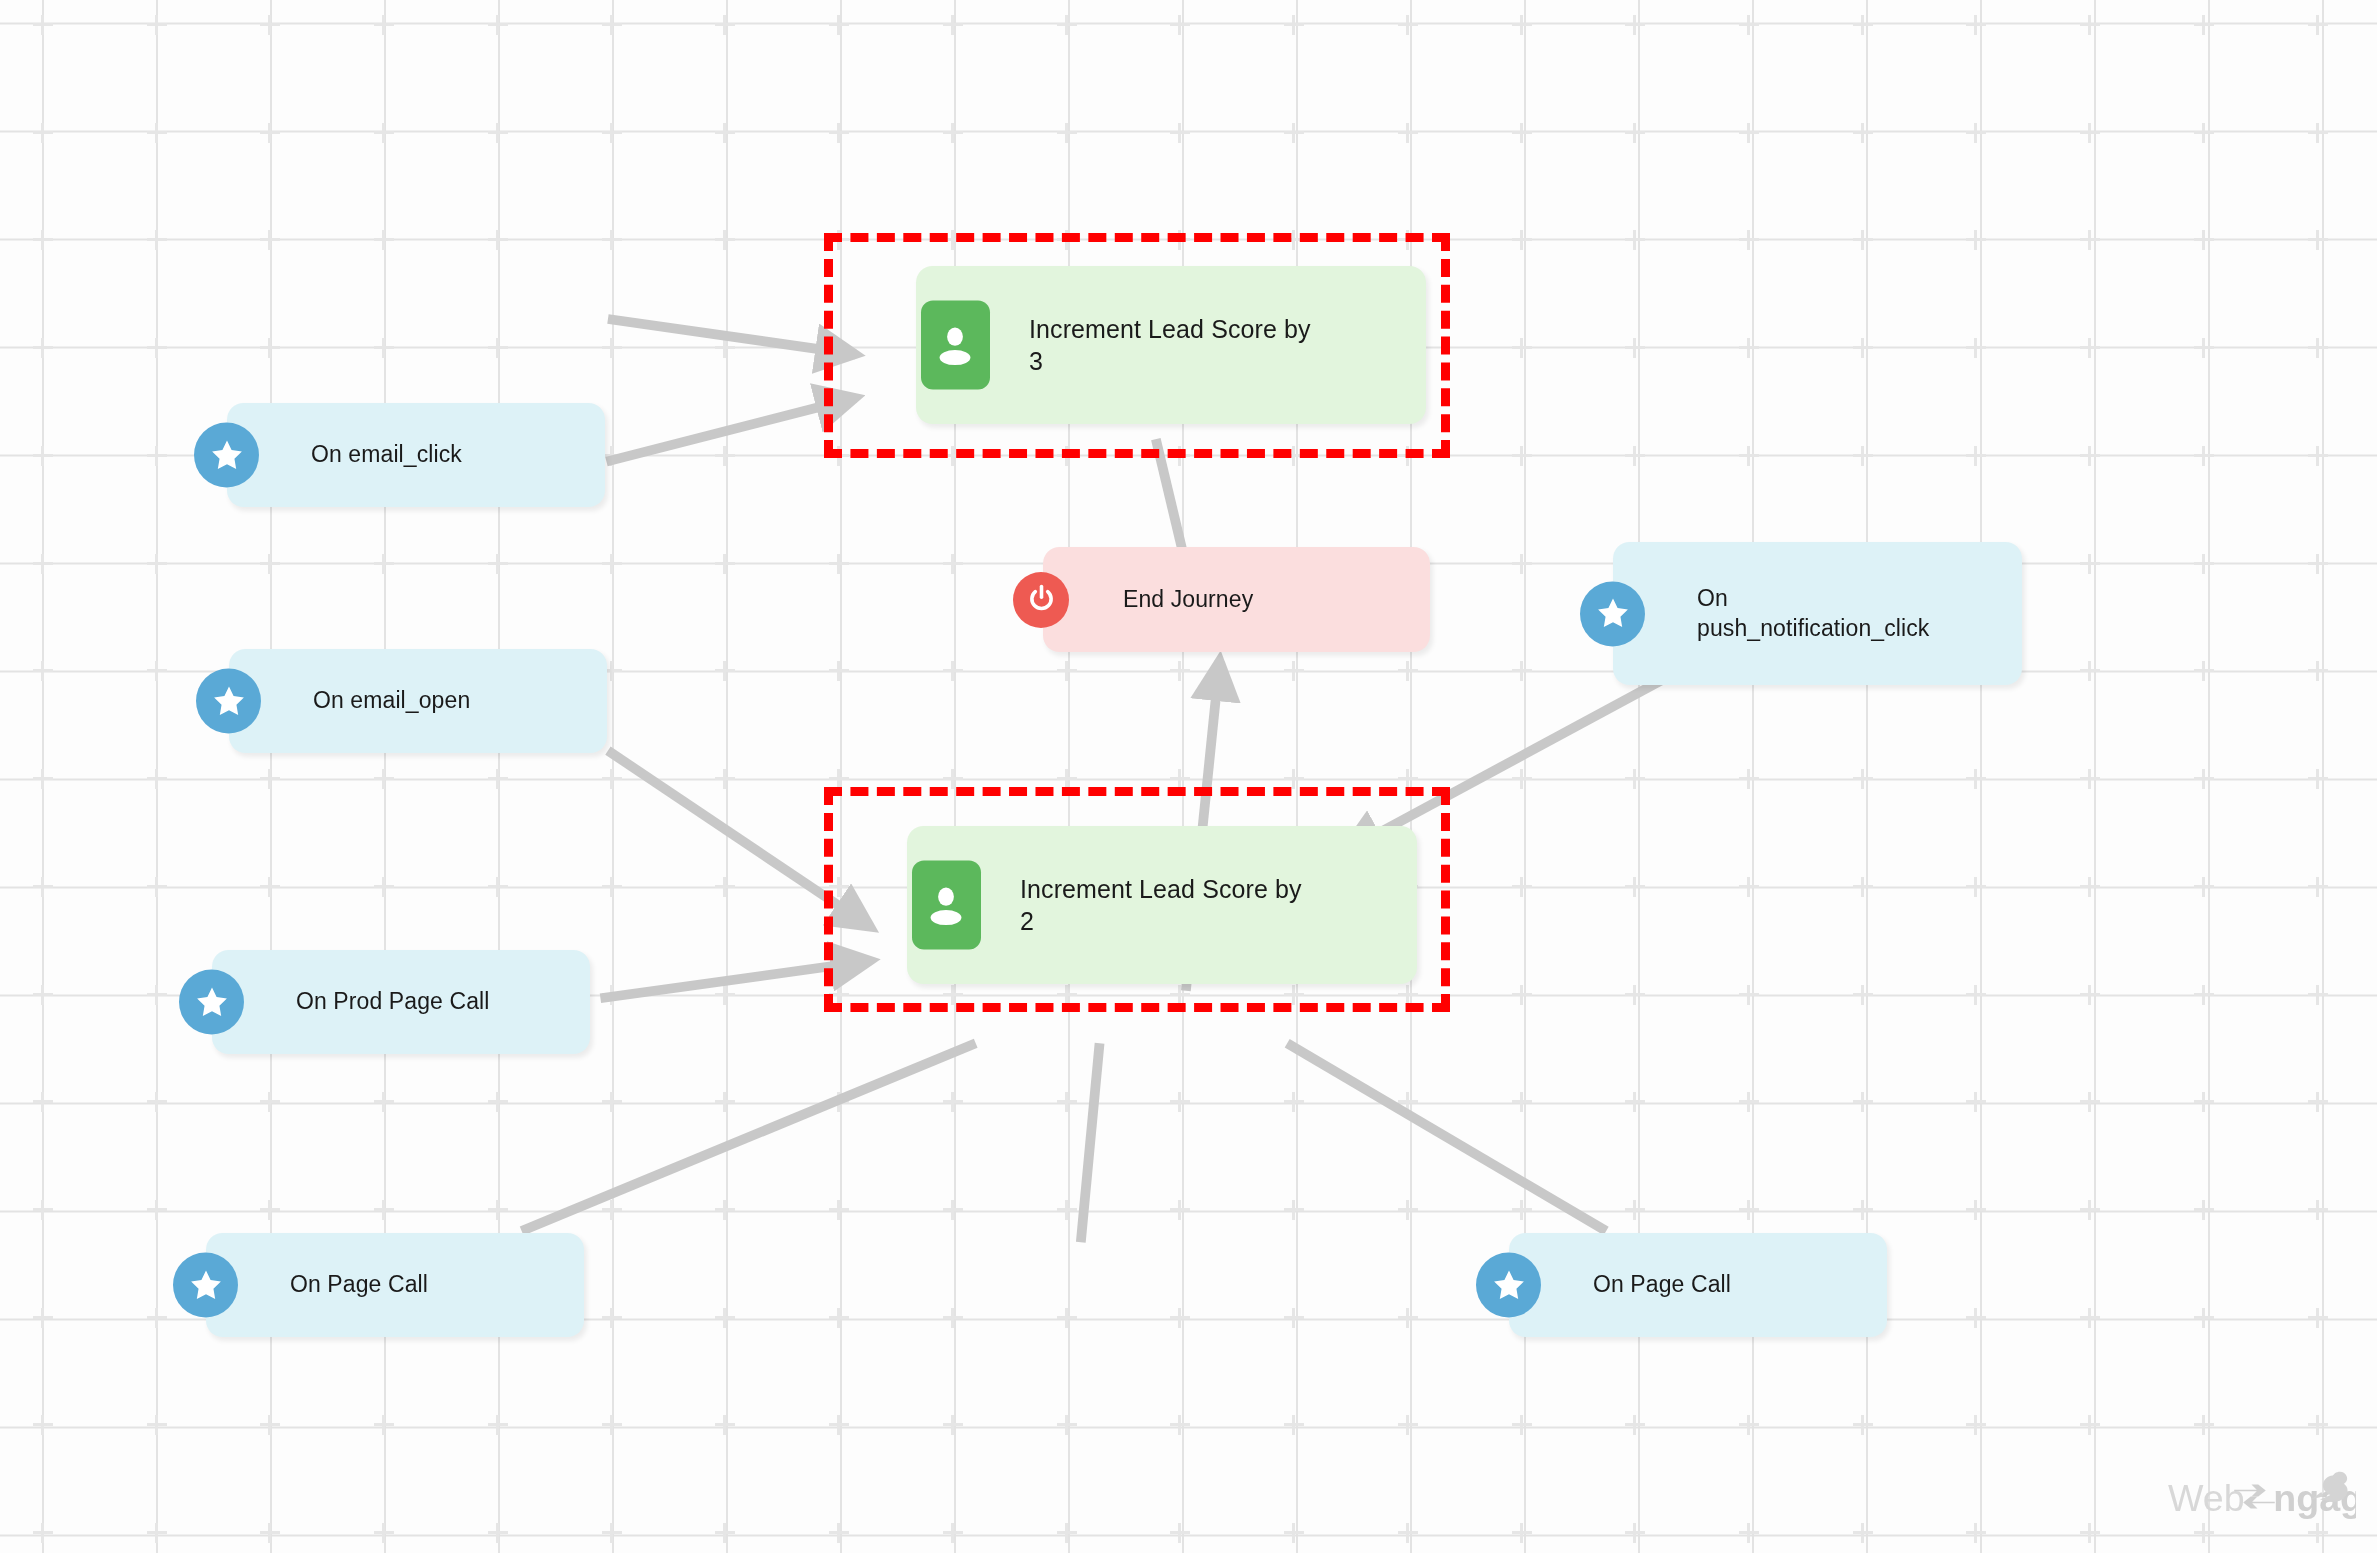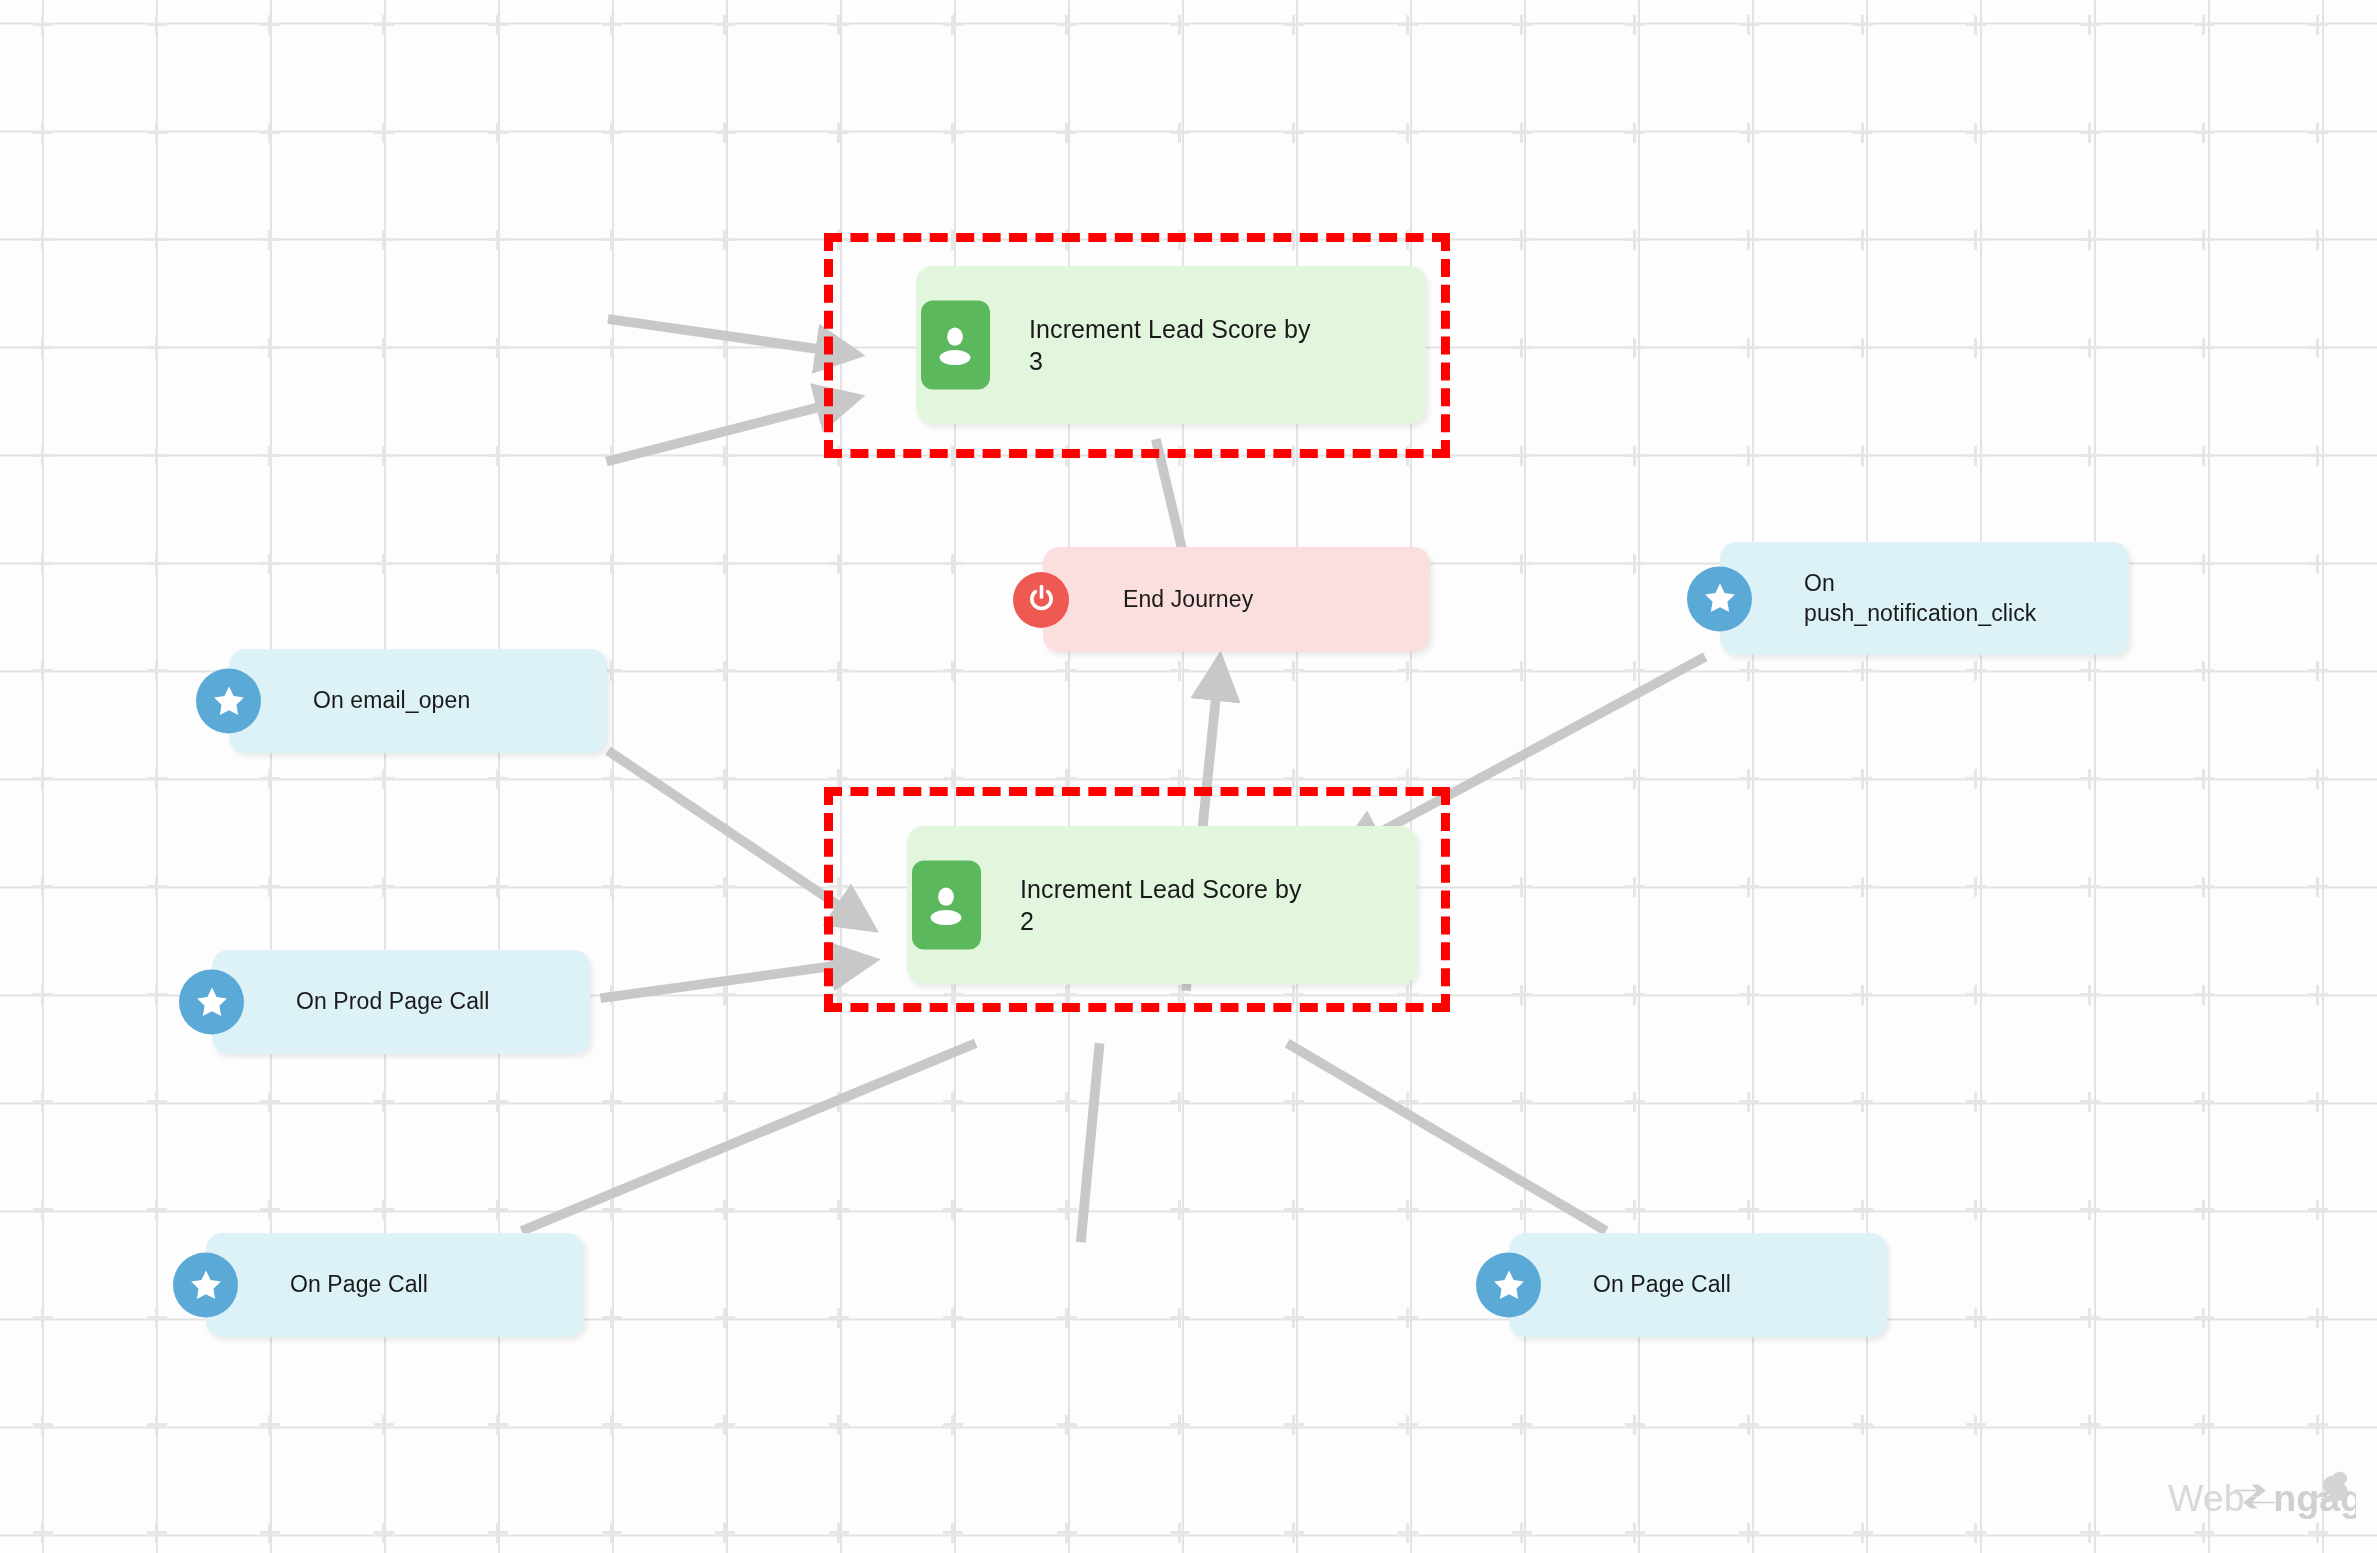--- a/index.html
+++ b/index.html
@@ -486,20 +486,28 @@
       <path d="M 1465 1390 L 1440 1655"></path>
 
       <path d="M 1715 1390 L 2140 1640"></path>
     </g>
   </svg>
 
   <div class="dashed-box" style="left:824px; top:233px; width:626px; height:225px;"></div>
   <div class="dashed-box" style="left:824px; top:787px; width:626px; height:225px;"></div>
 
 
+  <div class="node node-trigger" style="left:227px; top:403px; width:378px; height:104px;">
+    <span class="icon-circle">
+      <svg width="38" height="38" viewBox="0 0 24 24">
+          <path fill="#ffffff" d="M12 2.6l2.9 5.9 6.5 0.95-4.7 4.6 1.1 6.45L12 17.45 6.2 20.5l1.1-6.45L2.6 9.45l6.5-0.95z"></path>
+        </svg>
+    </span>
+    <span class="node-label">On email_click</span>
+  </div>
 
   <div class="node node-trigger" style="left:229px; top:649px; width:378px; height:104px;">
     <span class="icon-circle">
       <svg width="38" height="38" viewBox="0 0 24 24">
           <path fill="#ffffff" d="M12 2.6l2.9 5.9 6.5 0.95-4.7 4.6 1.1 6.45L12 17.45 6.2 20.5l1.1-6.45L2.6 9.45l6.5-0.95z"></path>
         </svg>
     </span>
     <span class="node-label">On email_open</span>
   </div>
 
@@ -524,21 +532,21 @@
 
   <div class="node node-trigger" style="left:1509px; top:1233px; width:378px; height:104px;">
     <span class="icon-circle">
       <svg width="38" height="38" viewBox="0 0 24 24">
           <path fill="#ffffff" d="M12 2.6l2.9 5.9 6.5 0.95-4.7 4.6 1.1 6.45L12 17.45 6.2 20.5l1.1-6.45L2.6 9.45l6.5-0.95z"></path>
         </svg>
     </span>
     <span class="node-label">On Page Call</span>
   </div>
 
-  <div class="node node-trigger" style="left:1720px; top:542px; width:409px; height:113px;">
+  <div class="node node-trigger" style="left:1613px; top:542px; width:409px; height:143px;">
     <span class="icon-circle">
       <svg width="38" height="38" viewBox="0 0 24 24">
           <path fill="#ffffff" d="M12 2.6l2.9 5.9 6.5 0.95-4.7 4.6 1.1 6.45L12 17.45 6.2 20.5l1.1-6.45L2.6 9.45l6.5-0.95z"></path>
         </svg>
     </span>
     <span class="node-label">On
 push_notification_click</span>
   </div>
 
   <div class="node node-action" style="left:916px; top:266px; width:510px; height:158px;">

